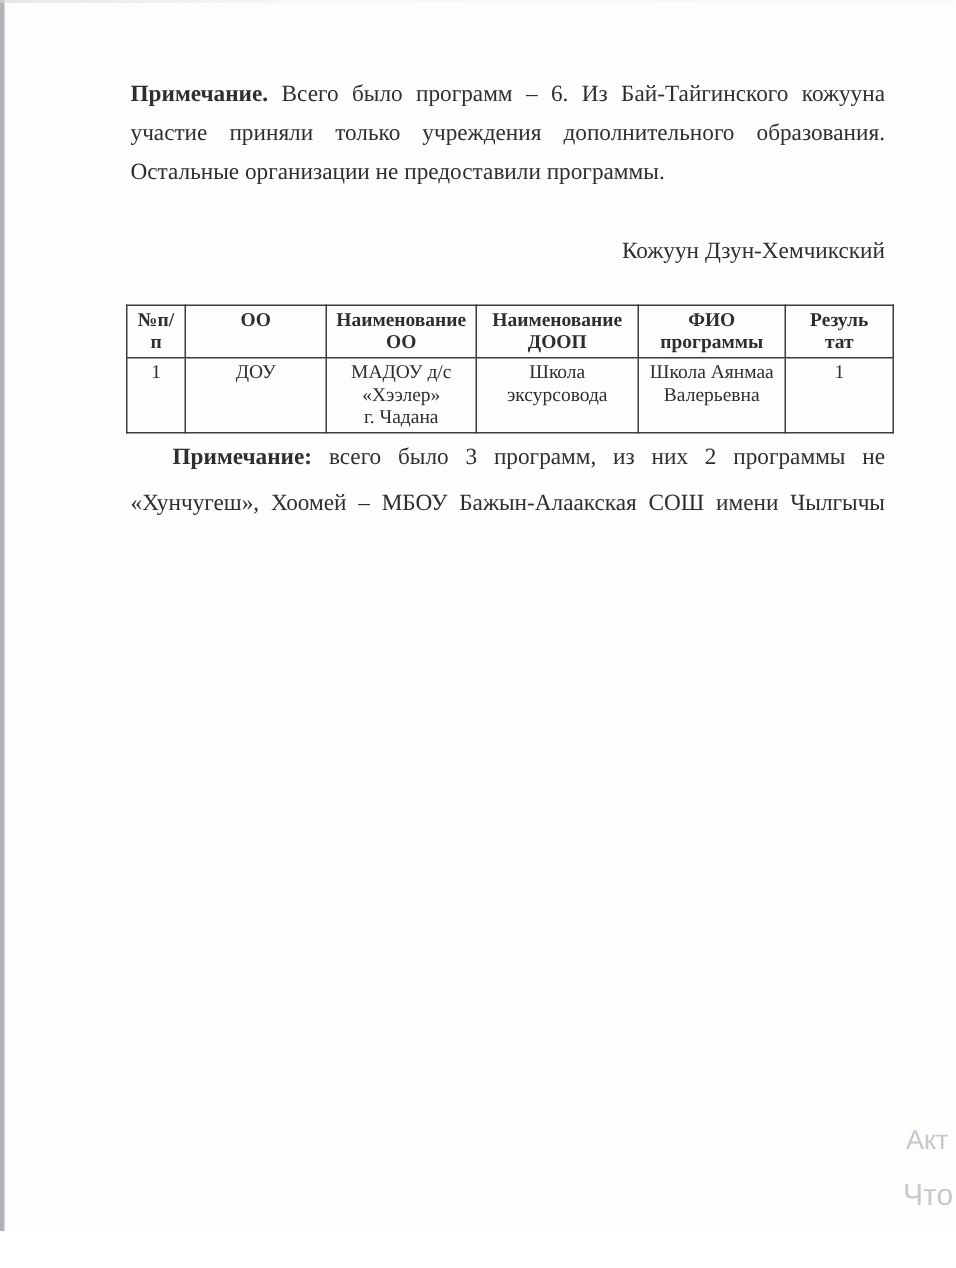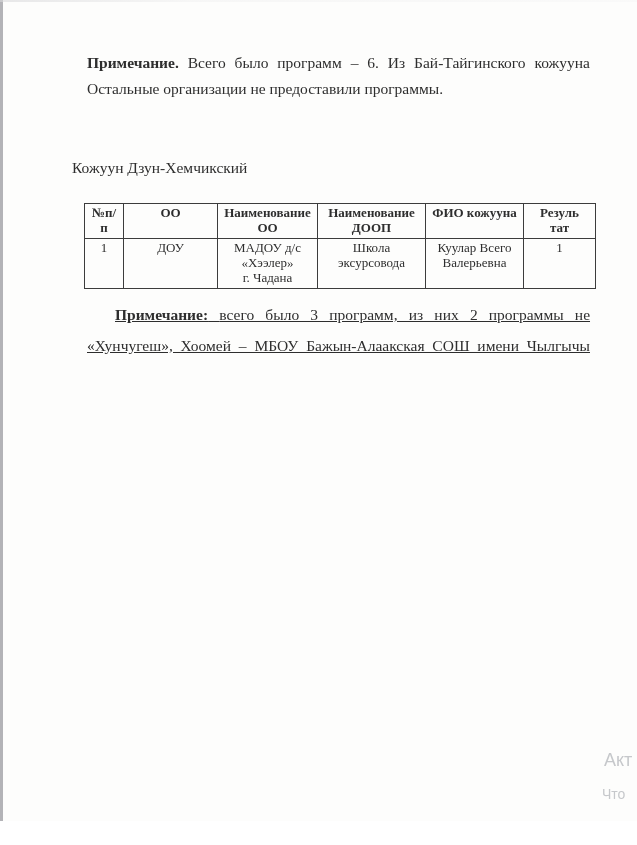--- a/index.html
+++ b/index.html
@@ -40,28 +40,28 @@
     text-align-last: justify;
   }
   .para .line.last {
     text-align: center;
     text-align-last: left;
   }
   .para .line.indent {
     text-indent: 28px;
   }
   .p1 { top: 50px;  line-height: 26px; }
-  .p2 { top: 299px; line-height: 31px; text-decoration: underline; }
+  .p2 { top: 289px; line-height: 31px; }
   .p3 { top: 430px; line-height: 30px; }
   .lead { font-weight: bold; }
   .heading {
     position: absolute;
-    left: 72px; top: 157px;
+    left: 87px; top: 157px;
     width: 503px;
-    text-align: left;
+    text-align: right;
     font-size: 15.5px;
     line-height: 22px;
   }
   .heading .h-bold { font-weight: bold; }
   table.results {
     position: absolute;
     left: 84px; top: 203px;
     width: 511px;
     border-collapse: collapse;
     table-layout: fixed;
@@ -77,31 +77,32 @@
     font-weight: normal;
   }
   table.results thead th { font-weight: bold; }
   .watermark {
     position: absolute;
     font-family: "Liberation Sans", "DejaVu Sans", sans-serif;
     color: #c6c8cb;
     white-space: nowrap;
   }
   .wm1 { left: 604px; top: 750px; font-size: 18px; }
-  .wm2 { left: 602px; top: 786px; font-size: 14px; text-align: right; }
+  .wm2 { left: 602px; top: 786px; font-size: 20px; text-align: right; }
 </style>
 </head>
 <body>
 
 <div class="page">
   <div class="scan-edge-left"></div>
   <div class="scan-edge-top"></div>
 
   <div class="para p1">
     <div class="line"><span class="lead">Примечание.</span> <span>Всего было программ – 6. Из Бай-Тайгинского кожууна</span></div>
+    <div class="line"><span>участие приняли только учреждения дополнительного образования.</span></div>
     <div class="line last"><span>Остальные организации не предоставили программы.</span></div>
   </div>
 
   <div class="heading">
     <div>Кожуун Дзун-Хемчикский</div>
   </div>
 
   <table class="results">
     <colgroup>
       <col style="width:39px">
@@ -113,35 +114,35 @@
     </colgroup>
     <thead>
       <tr>
         <th>№п/
 п</th>
         <th>ОО</th>
         <th>Наименование
 ОО</th>
         <th>Наименование
 ДООП</th>
-        <th>ФИО кожууна</th>
+        <th>ФИО программы</th>
         <th>Резуль
 тат</th>
       </tr>
     </thead>
     <tbody>
       <tr>
         <td>1</td>
         <td>ДОУ</td>
         <td>МАДОУ д/с
 «Хээлер»
 г. Чадана</td>
         <td>Школа
 эксурсовода</td>
-        <td>Куулар Всего
+        <td>Школа Аянмаа
 Валерьевна</td>
         <td>1</td>
       </tr>
     </tbody>
   </table>
 
   <div class="para p2">
     <div class="line indent"><span class="lead">Примечание:</span> <span>всего было 3 программ, из них 2 программы не</span></div>
     <div class="line"><span>«Хунчугеш», Хоомей – МБОУ Бажын-Алаакская СОШ имени Чылгычы</span></div>
   </div>

